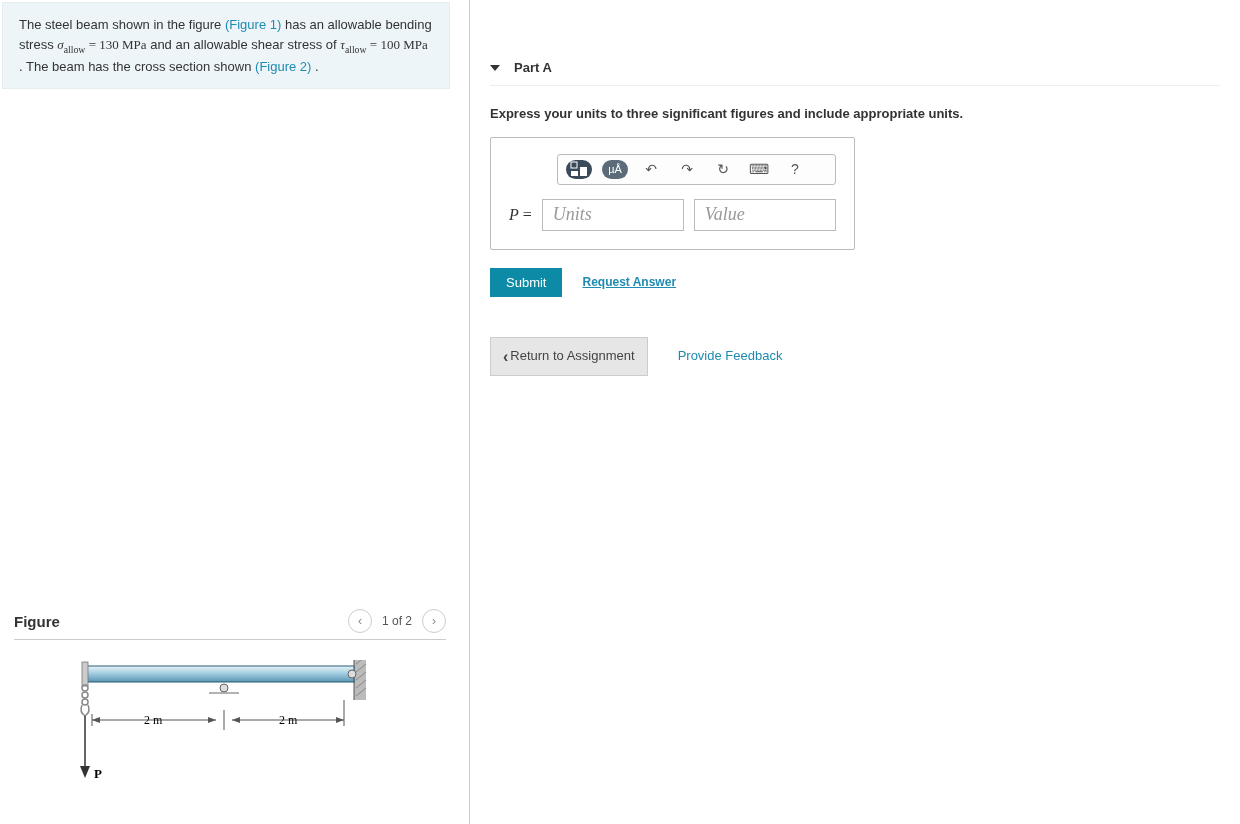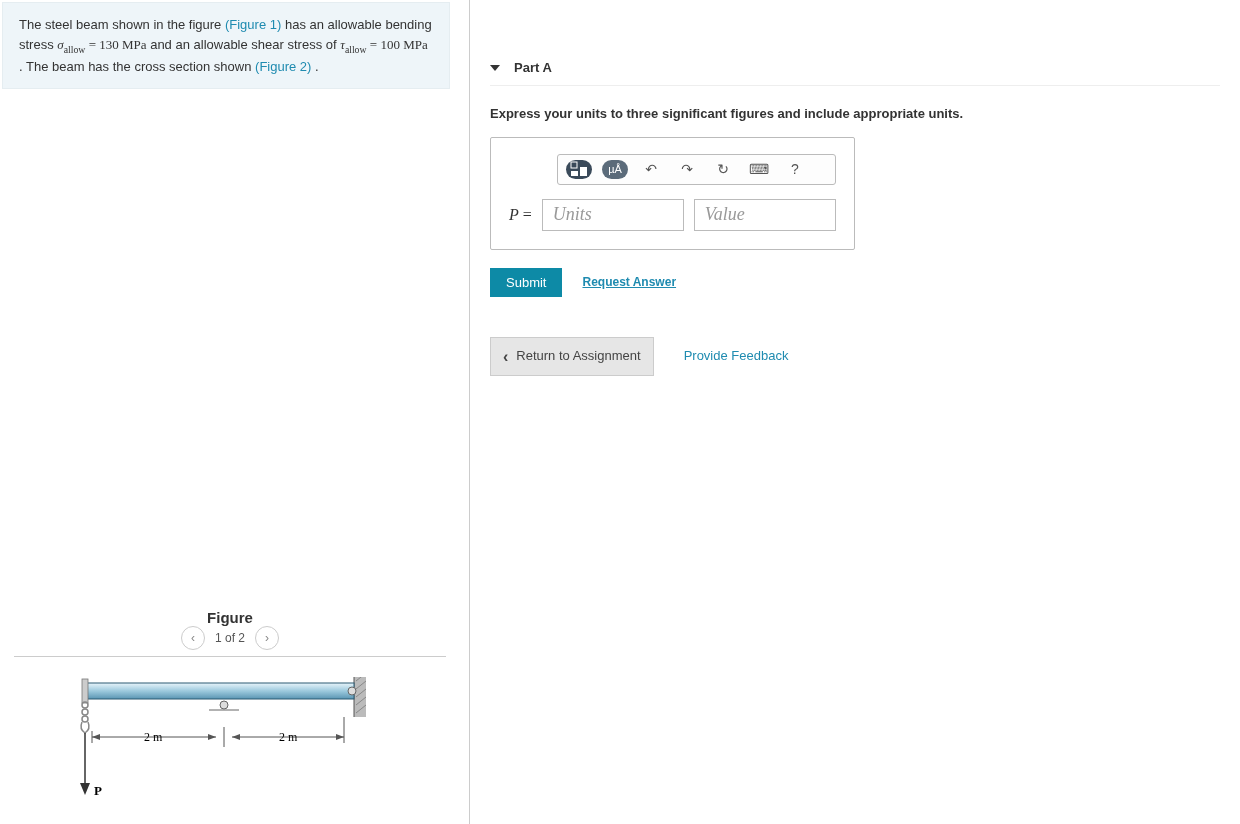--- a/index.html
+++ b/index.html
@@ -35,21 +35,20 @@
   .problem-box a, .fig-link { color: #1f8bb0; text-decoration: none; }
   .math { font-family: "Times New Roman", serif; }
   .figure-section { padding: 0 14px; }
   .figure-header {
     display: flex;
     align-items: center;
     justify-content: space-between;
     border-bottom: 1px solid #ccc;
     padding-bottom: 6px;
     margin-bottom: 20px;
-    flex-direction: column;
   }
   .figure-title { font-weight: bold; font-size: 15px; }
   .pager { display: flex; align-items: center; gap: 10px; font-size: 12px; color: #555; }
   .pager-btn {
     width: 22px; height: 22px; border: 1px solid #ccc; border-radius: 50%;
     display: flex; align-items: center; justify-content: center;
     color: #888; font-size: 12px; background: #fff; cursor: pointer;
   }
   .beam-figure { margin: 0 0 0 60px; }
   .part-header {
@@ -110,21 +109,21 @@
     background: #0d8aa6; color: #fff; border: none;
     padding: 7px 16px; font-size: 13px; cursor: pointer;
     border-radius: 0;
   }
   .link { color: #1f8bb0; text-decoration: underline; font-size: 12px; cursor: pointer; font-weight: bold; text-align: center;}
   .link-plain { color: #1f8bb0; text-decoration: none; font-size: 13px; cursor: pointer; }
   .footer-row { margin-top: 40px; display: flex; align-items: center; gap: 30px; }
   .return-btn {
     background: #e6e6e6; border: 1px solid #ccc;
     padding: 6px 12px; font-size: 13px; cursor: pointer;
-    display: flex; align-items: center; gap: 6px; color: #444;
+    display: flex; align-items: center; color: #444;
   }
   .chev-left::before { content: "\2039"; font-size: 16px; font-weight: bold; margin-right: 2px;}
   sub { font-size: 0.75em; }
 </style>
 </head>
 <body>
 
 <div class="page">
 
   <div class="left-col">

